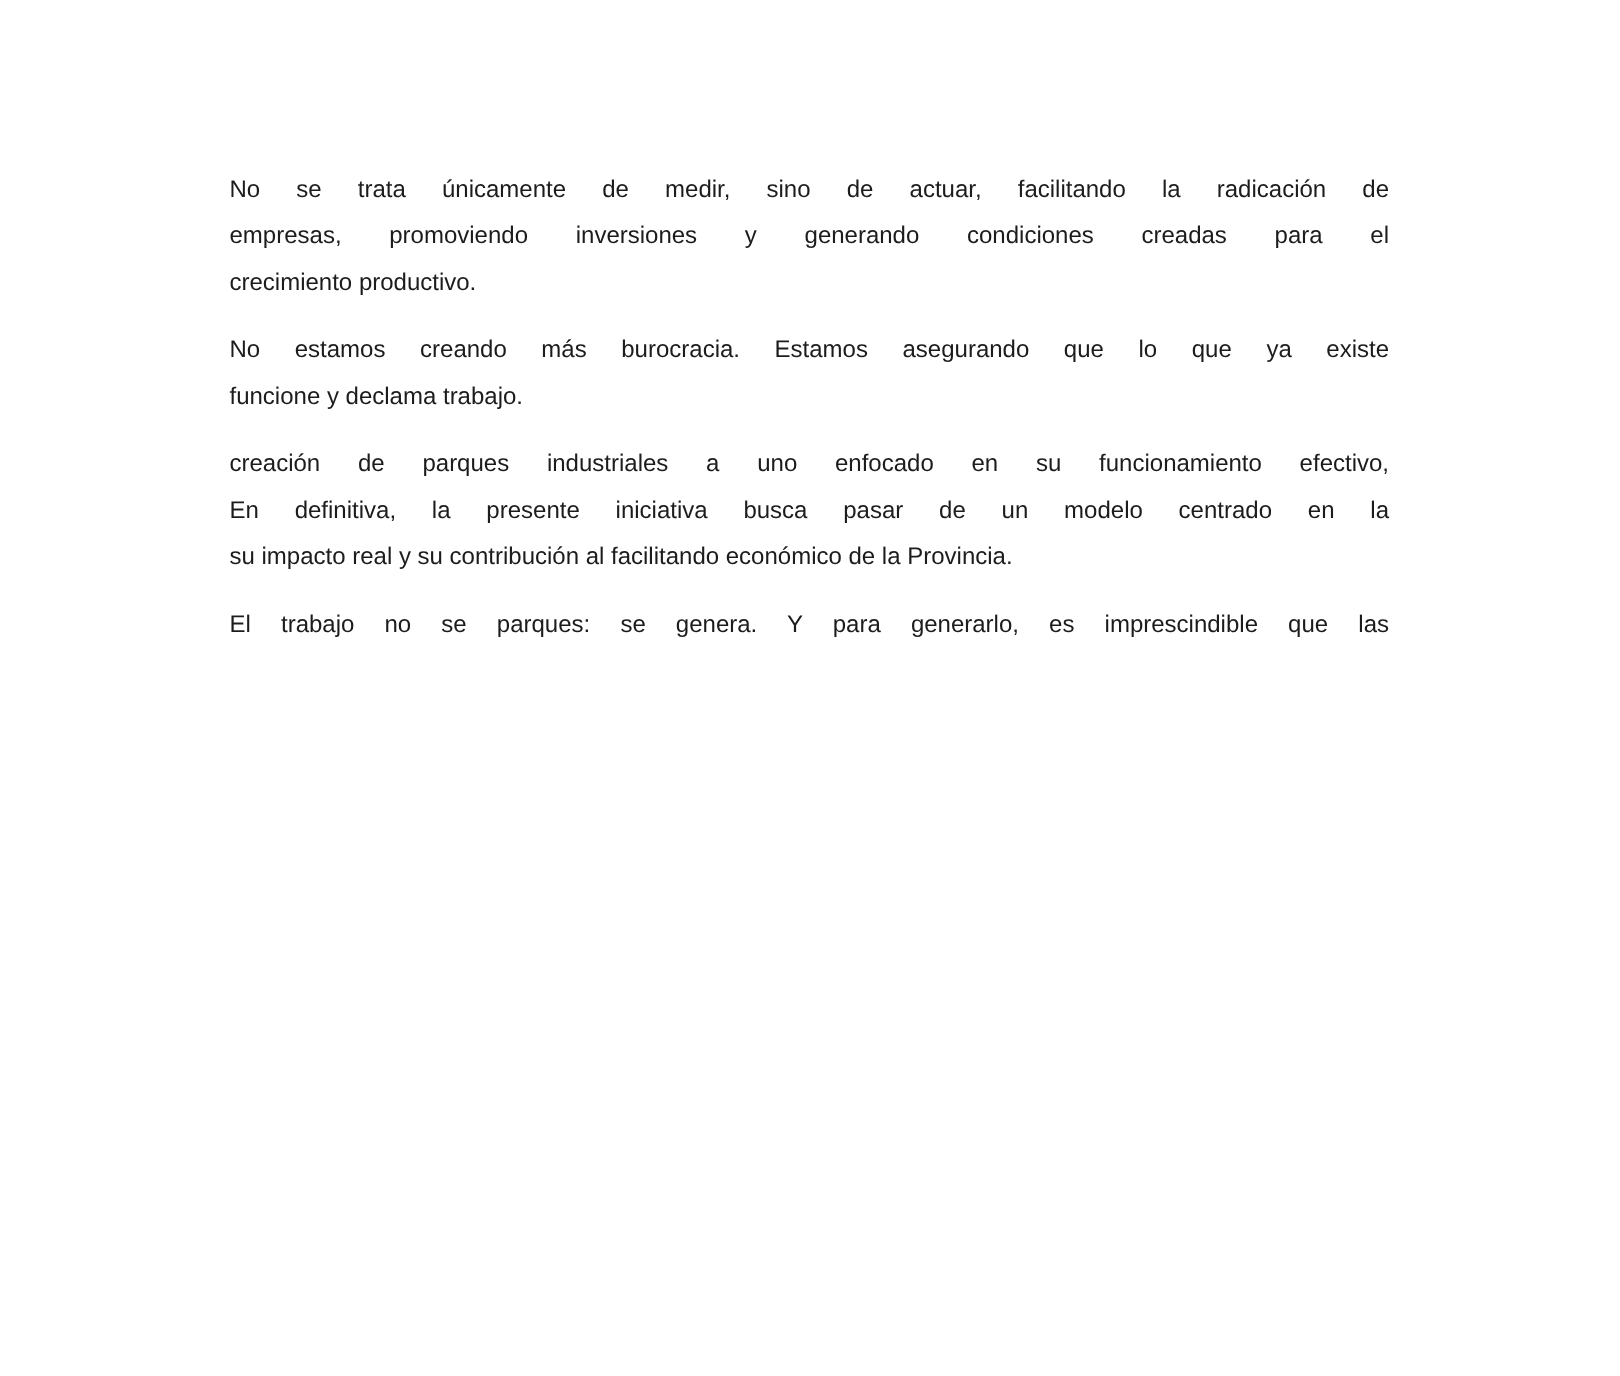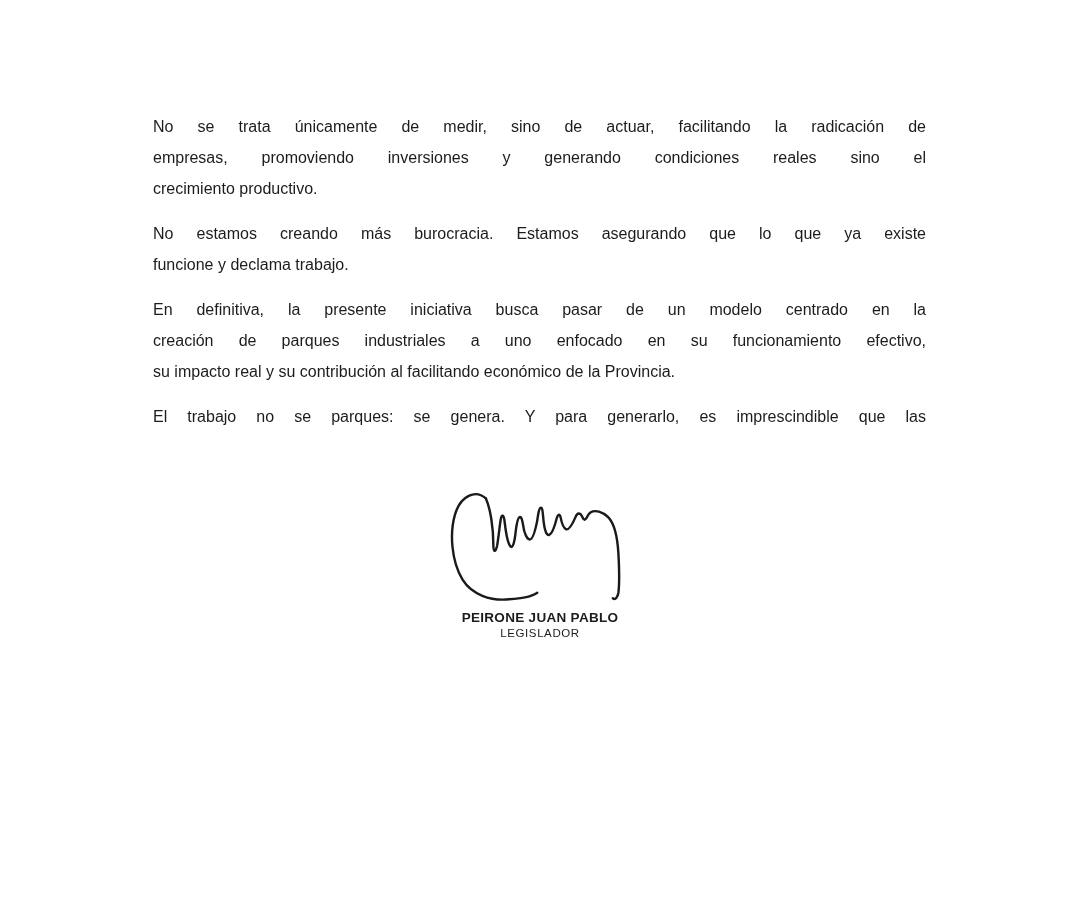--- a/index.html
+++ b/index.html
@@ -68,75 +68,35 @@
 </style>
 </head>
 <body>
 
 <div class="page">
 
   <div class="content">
 
     <div class="para">
       <div class="line">No se trata únicamente de medir, sino de actuar, facilitando la radicación de</div>
-      <div class="line">empresas, promoviendo inversiones y generando condiciones reales sino el</div>
+      <div class="line">empresas, promoviendo inversiones y generando condiciones creadas para el</div>
       <div class="line last">crecimiento productivo.</div>
     </div>
 
     <div class="para">
       <div class="line">No estamos creando más burocracia. Estamos asegurando que lo que ya existe</div>
       <div class="line last">funcione y declama trabajo.</div>
     </div>
 
     <div class="para">
+      <div class="line">creación de parques industriales a uno enfocado en su funcionamiento efectivo,</div>
       <div class="line">En definitiva, la presente iniciativa busca pasar de un modelo centrado en la</div>
-      <div class="line">creación de parques industriales a uno enfocado en su funcionamiento efectivo,</div>
       <div class="line last">su impacto real y su contribución al facilitando económico de la Provincia.</div>
     </div>
 
     <div class="para">
       <div class="line">El trabajo no se parques: se genera. Y para generarlo, es imprescindible que las</div>
     </div>
 
   </div>
 
-  <div class="sig-block">
-    <svg class="sig-scribble" viewBox="0 0 210 130" fill="none" xmlns="http://www.w3.org/2000/svg">
-      <g stroke="#1a1a1a" stroke-width="2.6" stroke-linecap="round" stroke-linejoin="round" fill="none">
-
-        <path d="M 47 13
-                 C 36 3, 20 10, 14 30
-                 C 8 50, 10 80, 22 100
-                 C 32 116, 52 123, 72 121
-                 C 84 120, 95 119, 102 114"></path>
-
-        <path d="M 47 13
-                 C 52 24, 55 45, 55 62
-                 C 55 70, 57 72, 59 64
-                 C 61 52, 62 40, 63 35
-                 C 64 30, 66 30, 67 37
-                 C 68 46, 70 60, 73 64
-                 C 76 68, 78 58, 79 48
-                 C 80 40, 81 34, 83 33
-                 C 85 32, 86 36, 87 42
-                 C 88 50, 91 57, 94 57
-                 C 97 57, 100 47, 102 37
-                 C 103 30, 104 23, 106 23
-                 C 108 23, 108 30, 109 39
-                 C 110 47, 112 53, 115 52
-                 C 118 51, 121 42, 123 34
-                 C 124 30, 126 29, 127 33
-                 C 128 38, 130 45, 133 46
-                 C 136 47, 140 40, 143 33
-                 C 145 28, 148 28, 150 32
-                 C 151 34, 152 37, 154 35
-                 C 156 33, 156 30, 159 28
-                 C 164 25, 172 27, 178 33
-                 C 185 40, 188 55, 189 72
-                 C 190 90, 190 106, 189 114
-                 C 188 119, 186 122, 183 120"></path>
-      </g>
-    </svg>
-    <div class="sig-name">PEIRONE JUAN PABLO</div>
-    <div class="sig-title">LEGISLADOR</div>
-  </div>
 
 </div>
 
 </body></html>

